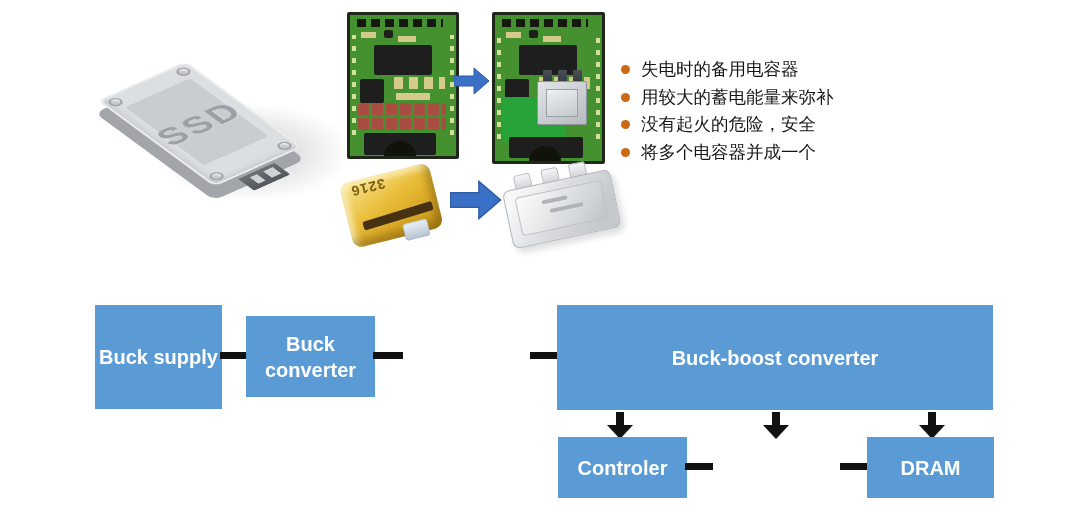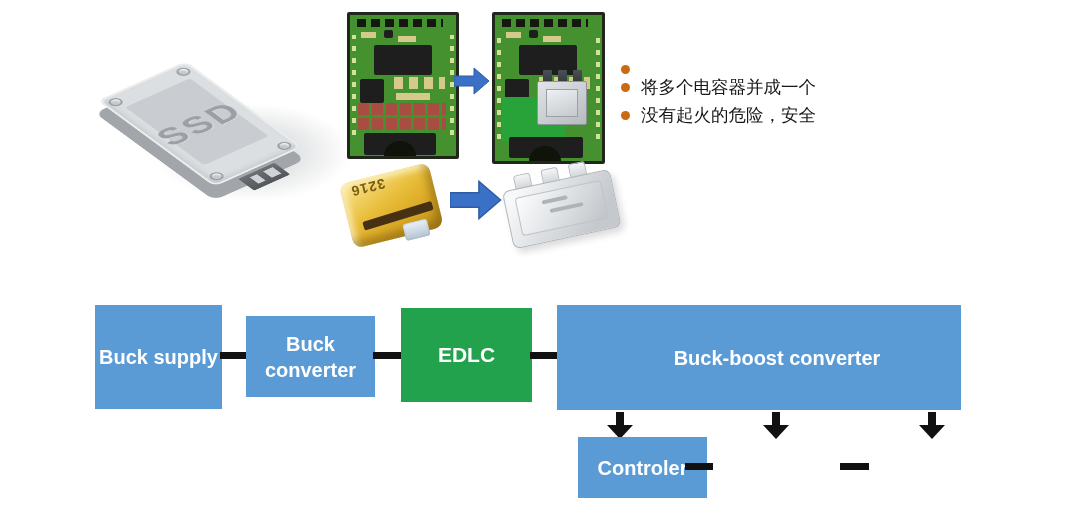--- a/index.html
+++ b/index.html
@@ -166,64 +166,69 @@
     <div class="pbody">
       <div class="pinner"></div>
       <div class="ink" style="left:36px;top:16px;width:26px;"></div>
       <div class="ink" style="left:42px;top:26px;width:34px;"></div>
     </div>
   </div>
 
   <div class="bullets">
     <div class="bullet">
       <span class="dot"></span>
+      <span>失电时的备用电容器</span>
+    </div>
+    <div class="bullet">
+      <span class="dot"></span>
+      <span>用较大的蓄电能量来弥补</span>
+    </div>
+    <div class="bullet">
+      <span class="dot"></span>
+      <span>没有起火的危险，安全</span>
     </div>
     <div class="bullet">
       <span class="dot"></span>
       <span>将多个电容器并成一个</span>
-    </div>
-    <div class="bullet">
-      <span class="dot"></span>
-      <span>没有起火的危险，安全</span>
     </div>
   </div>
 
   <div class="box blue" style="left:95px;top:305px;width:127px;height:104px;">
     <span>Buck supply</span>
   </div>
   <div class="conn" style="left:220px;top:352px;width:28px;"></div>
 
   <div class="box blue" style="left:246px;top:316px;width:129px;height:81px;">
     <span>Buck converter</span>
   </div>
   <div class="conn" style="left:373px;top:352px;width:30px;"></div>
 
-  <div class="box green" style="left:401px;top:308px;width:131px;height:94px;">
-    <span>EDLC</span>
-  </div>
   <div class="conn" style="left:530px;top:352px;width:29px;"></div>
 
-  <div class="box blue" style="left:557px;top:305px;width:368px;height:105px;padding-left:36px;">
+  <div class="box blue" style="left:557px;top:305px;width:436px;height:105px;">
     <span>Buck-boost converter</span>
   </div>
 
   <div class="down-arrow" style="left:607px;top:412px;">
     <div class="stem"></div>
       <div class="head"></div>
   </div>
   <div class="down-arrow" style="left:763px;top:412px;">
     <div class="stem"></div>
       <div class="head"></div>
   </div>
   <div class="down-arrow" style="left:919px;top:412px;">
     <div class="stem"></div>
       <div class="head"></div>
   </div>
 
-  <div class="box blue" style="left:558px;top:437px;width:129px;height:61px;margin-left:20px;">
+  <div class="box blue" style="left:558px;top:437px;width:129px;height:61px;">
     <span>Controler</span>
   </div>
   <div class="conn" style="left:685px;top:463px;width:28px;"></div>
 
   <div class="conn" style="left:840px;top:463px;width:29px;"></div>
 
+  <div class="box blue" style="left:867px;top:437px;width:127px;height:61px;">
+    <span>DRAM</span>
+  </div>
 
 </div>
 
 </body></html>

